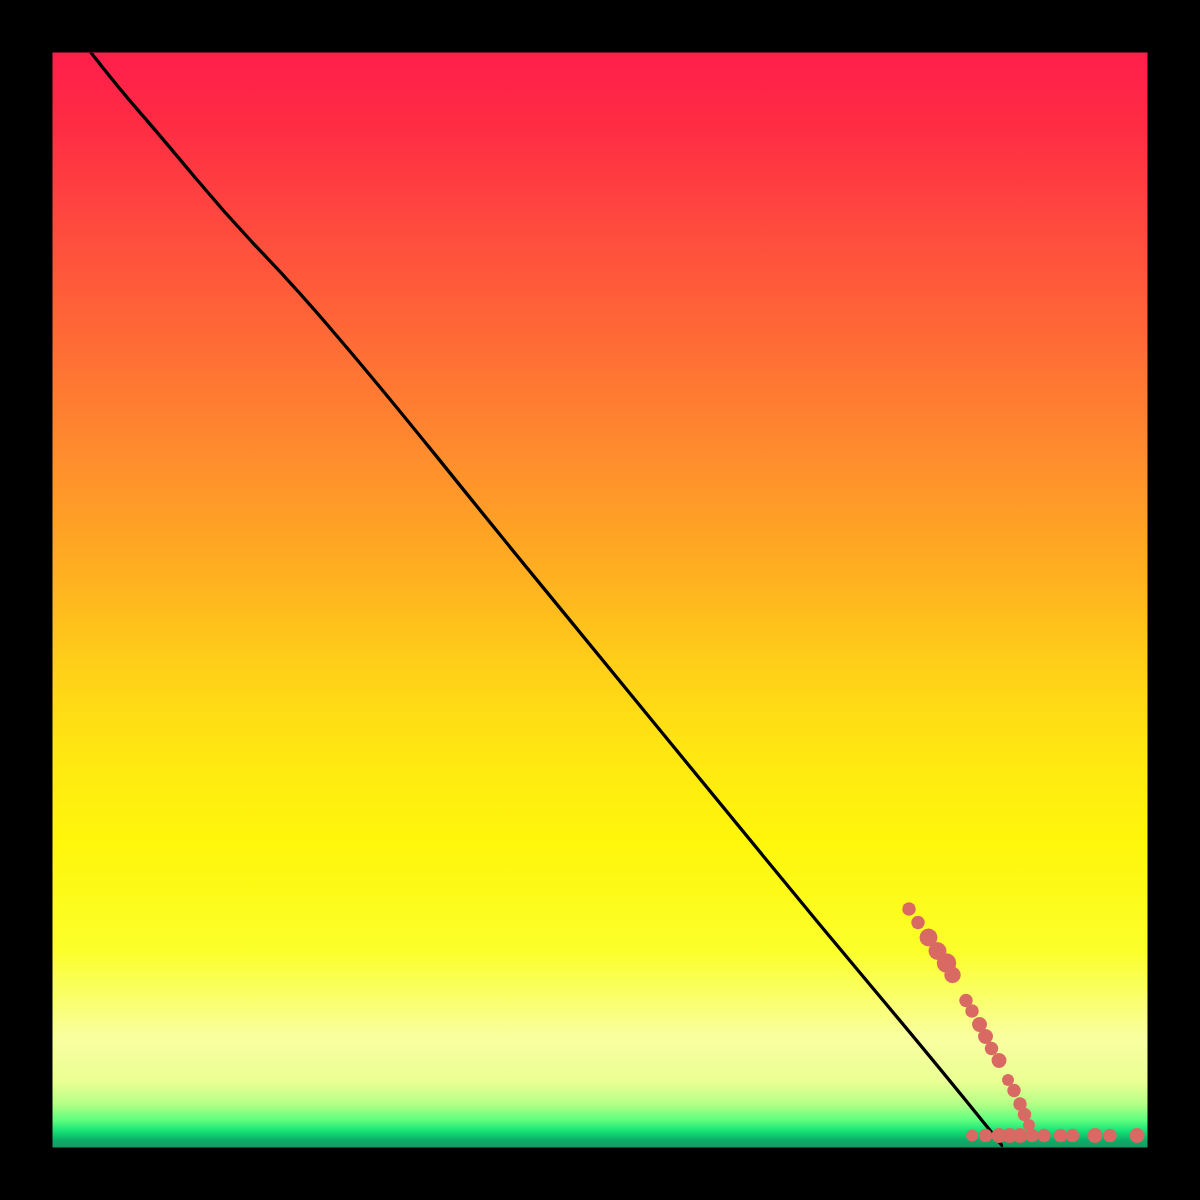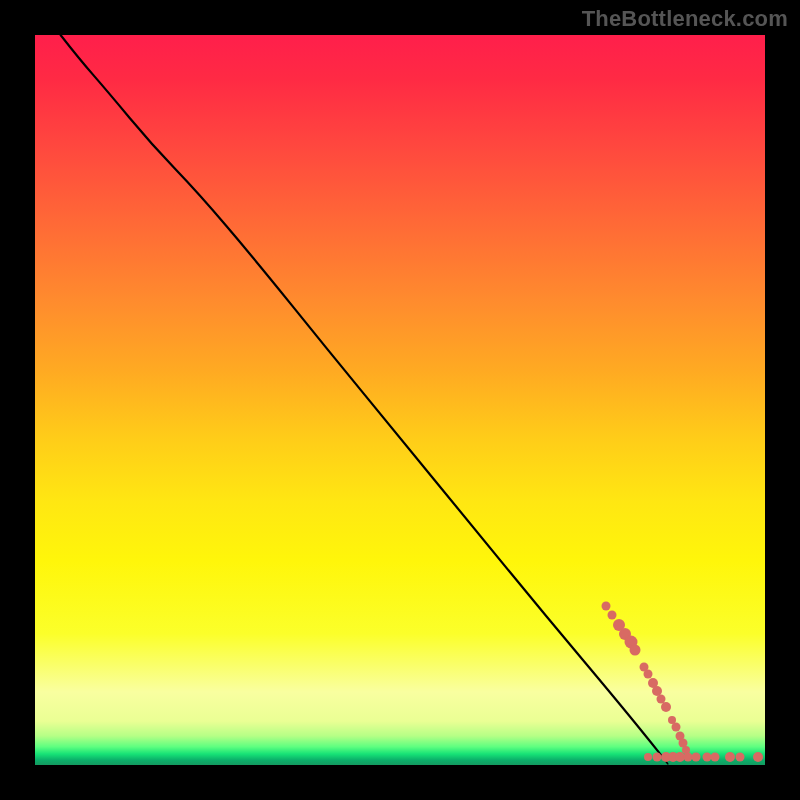--- a/index.html
+++ b/index.html
@@ -78,21 +78,20 @@
   .mark {
     position: absolute;
     border-radius: 50%;
     transform: translate(-50%, -50%);
   }
 </style>
 </head>
 <body>
 
 <div class="stage">
-  <div class="watermark">TheBottleneck.com</div>
 
   <div class="plot">
     <div class="grad"></div>
 
     <svg class="curve" viewBox="0 0 730 730" preserveAspectRatio="none">
       <path class="curve-path" d="M 25.6 0.0 Q 43.8 23.4 58.4 40.1 Q 73.0 56.9 94.9 83.2 Q 116.8 109.5 140.5 134.3 Q 164.3 159.1 191.6 191.3 Q 219.0 223.4 255.5 268.6 Q 292.0 313.9 328.5 358.4 Q 365.0 403.0 401.5 447.5 Q 438.0 492.0 474.5 536.5 Q 511.0 581.1 547.5 624.5 Q 584.0 668.0 608.5 698.2 T 632.9 728.5" stroke="#000000"></path>
     </svg>
 
     <div class="marks">
         <div class="mark" style="width: 9px; height: 9px; background: rgb(216, 106, 99); left: 570.86px; top: 570.86px;"></div>

